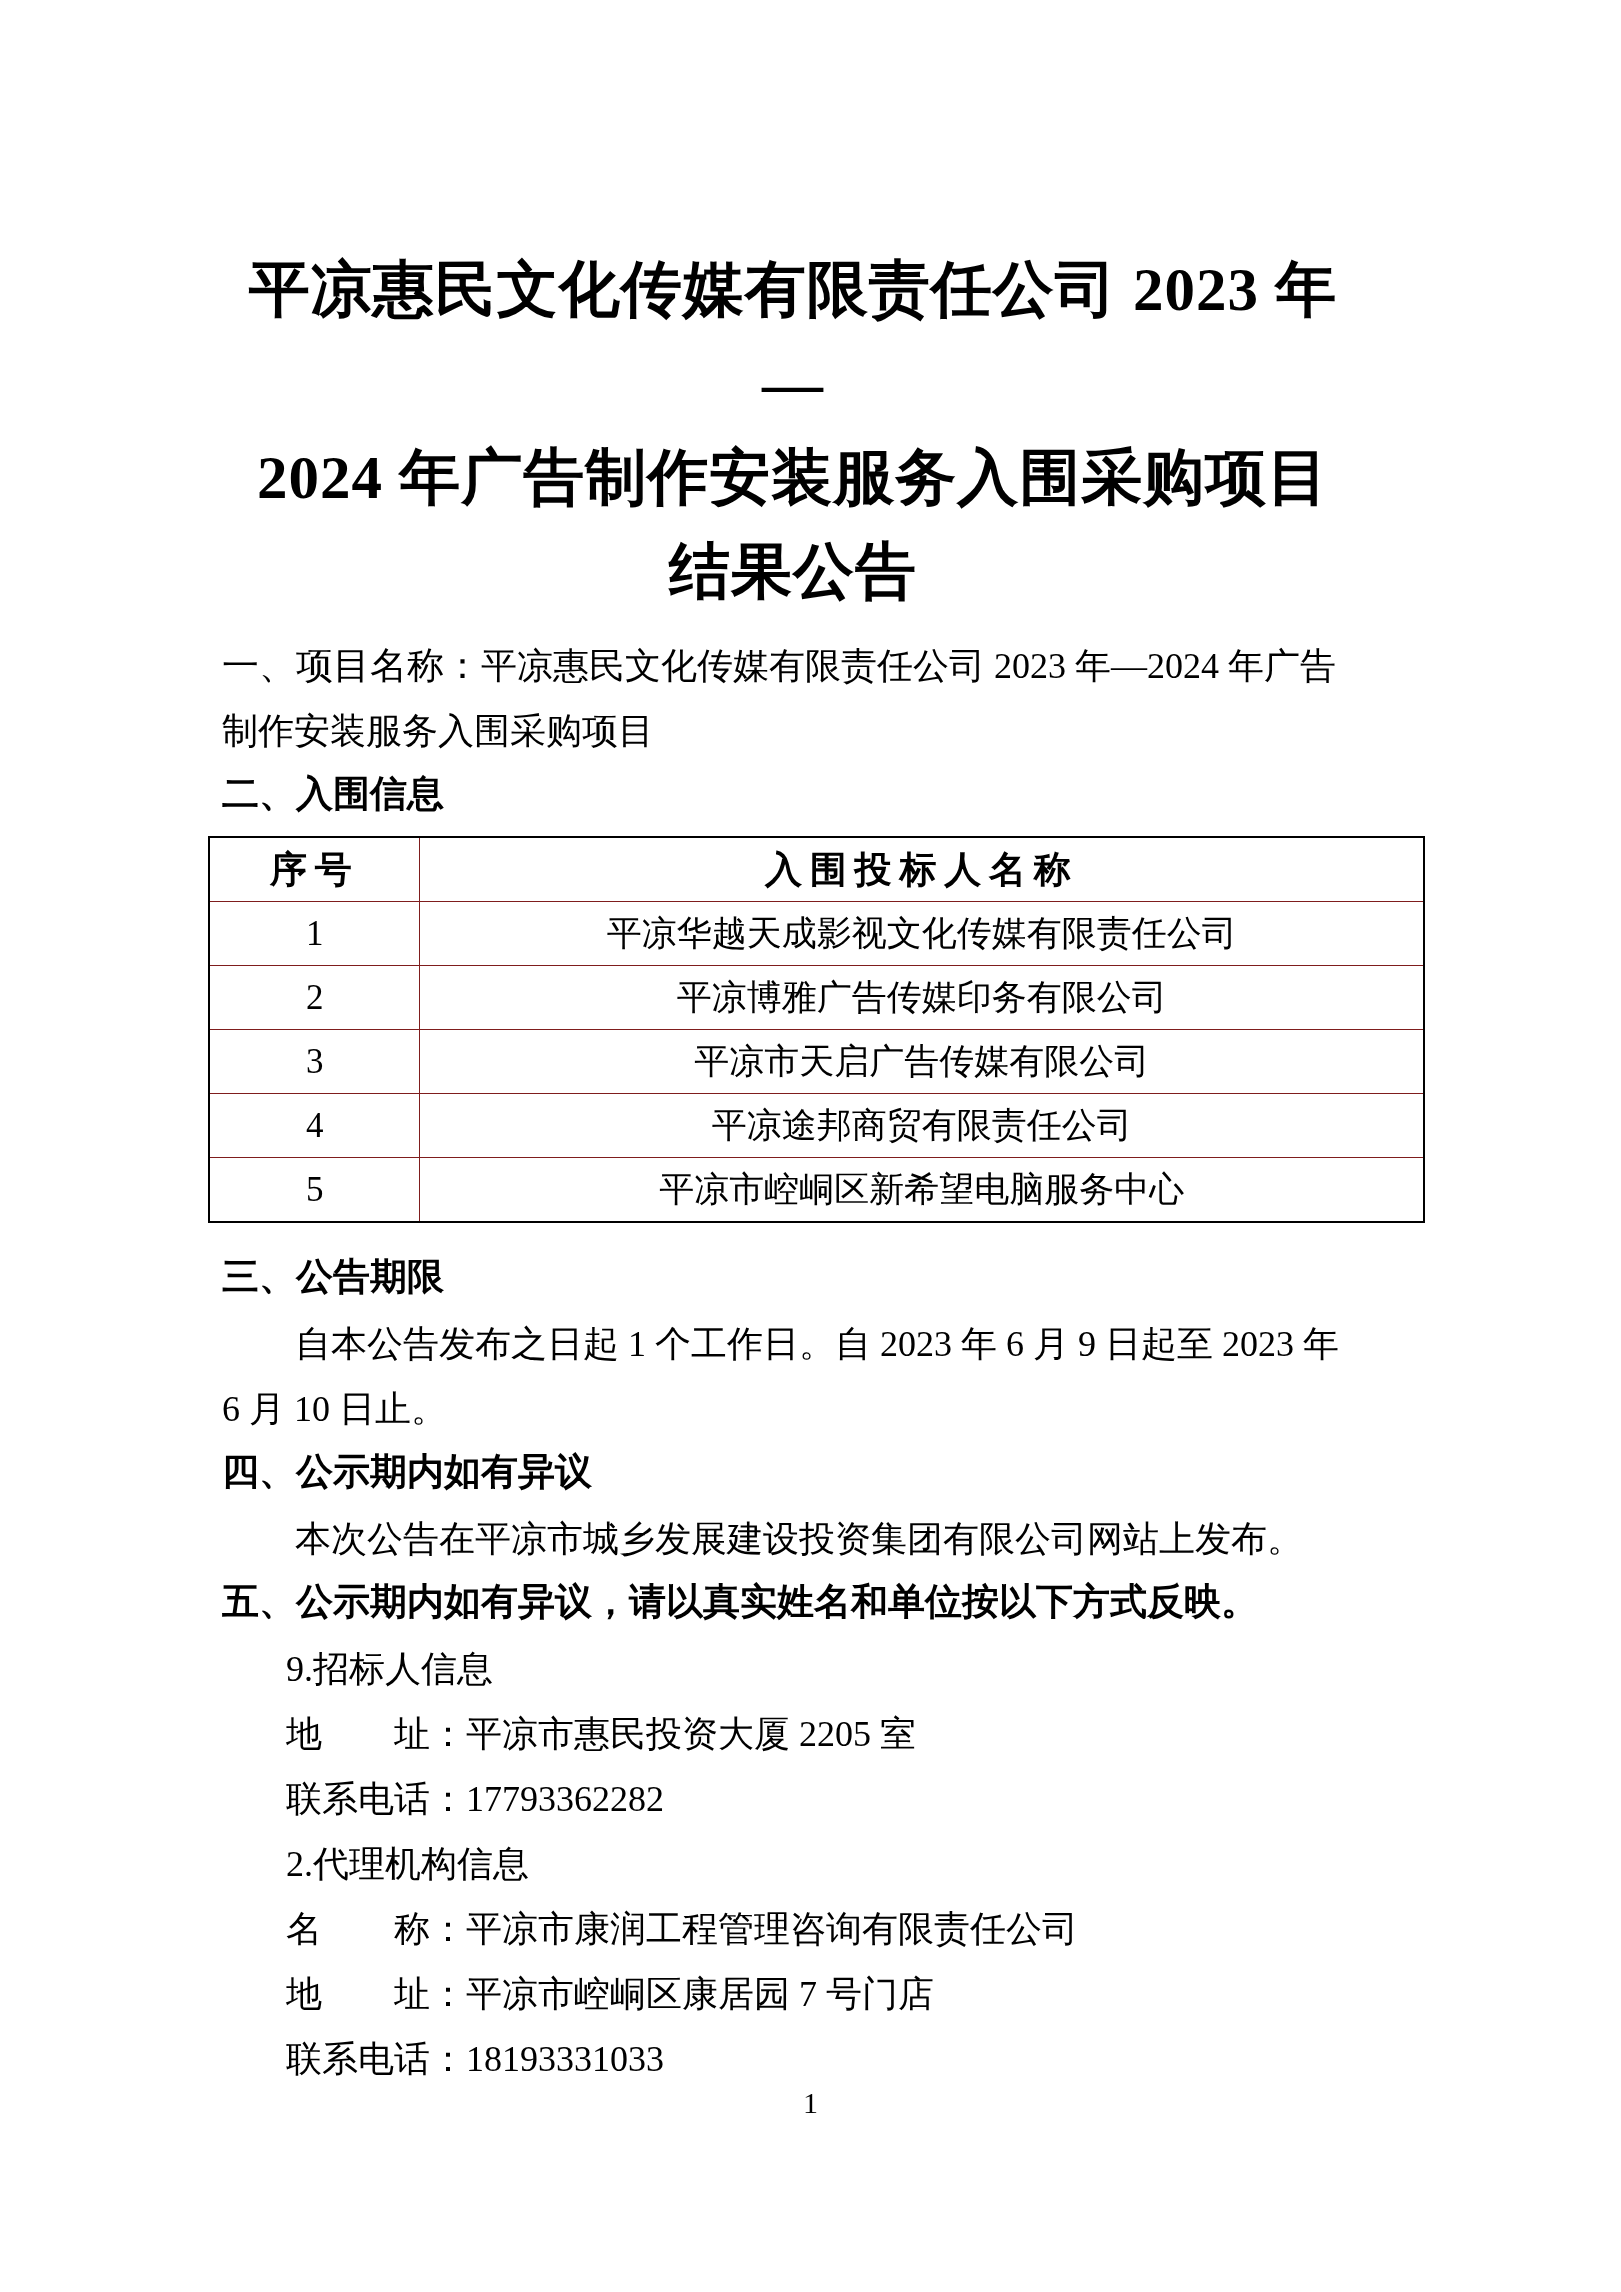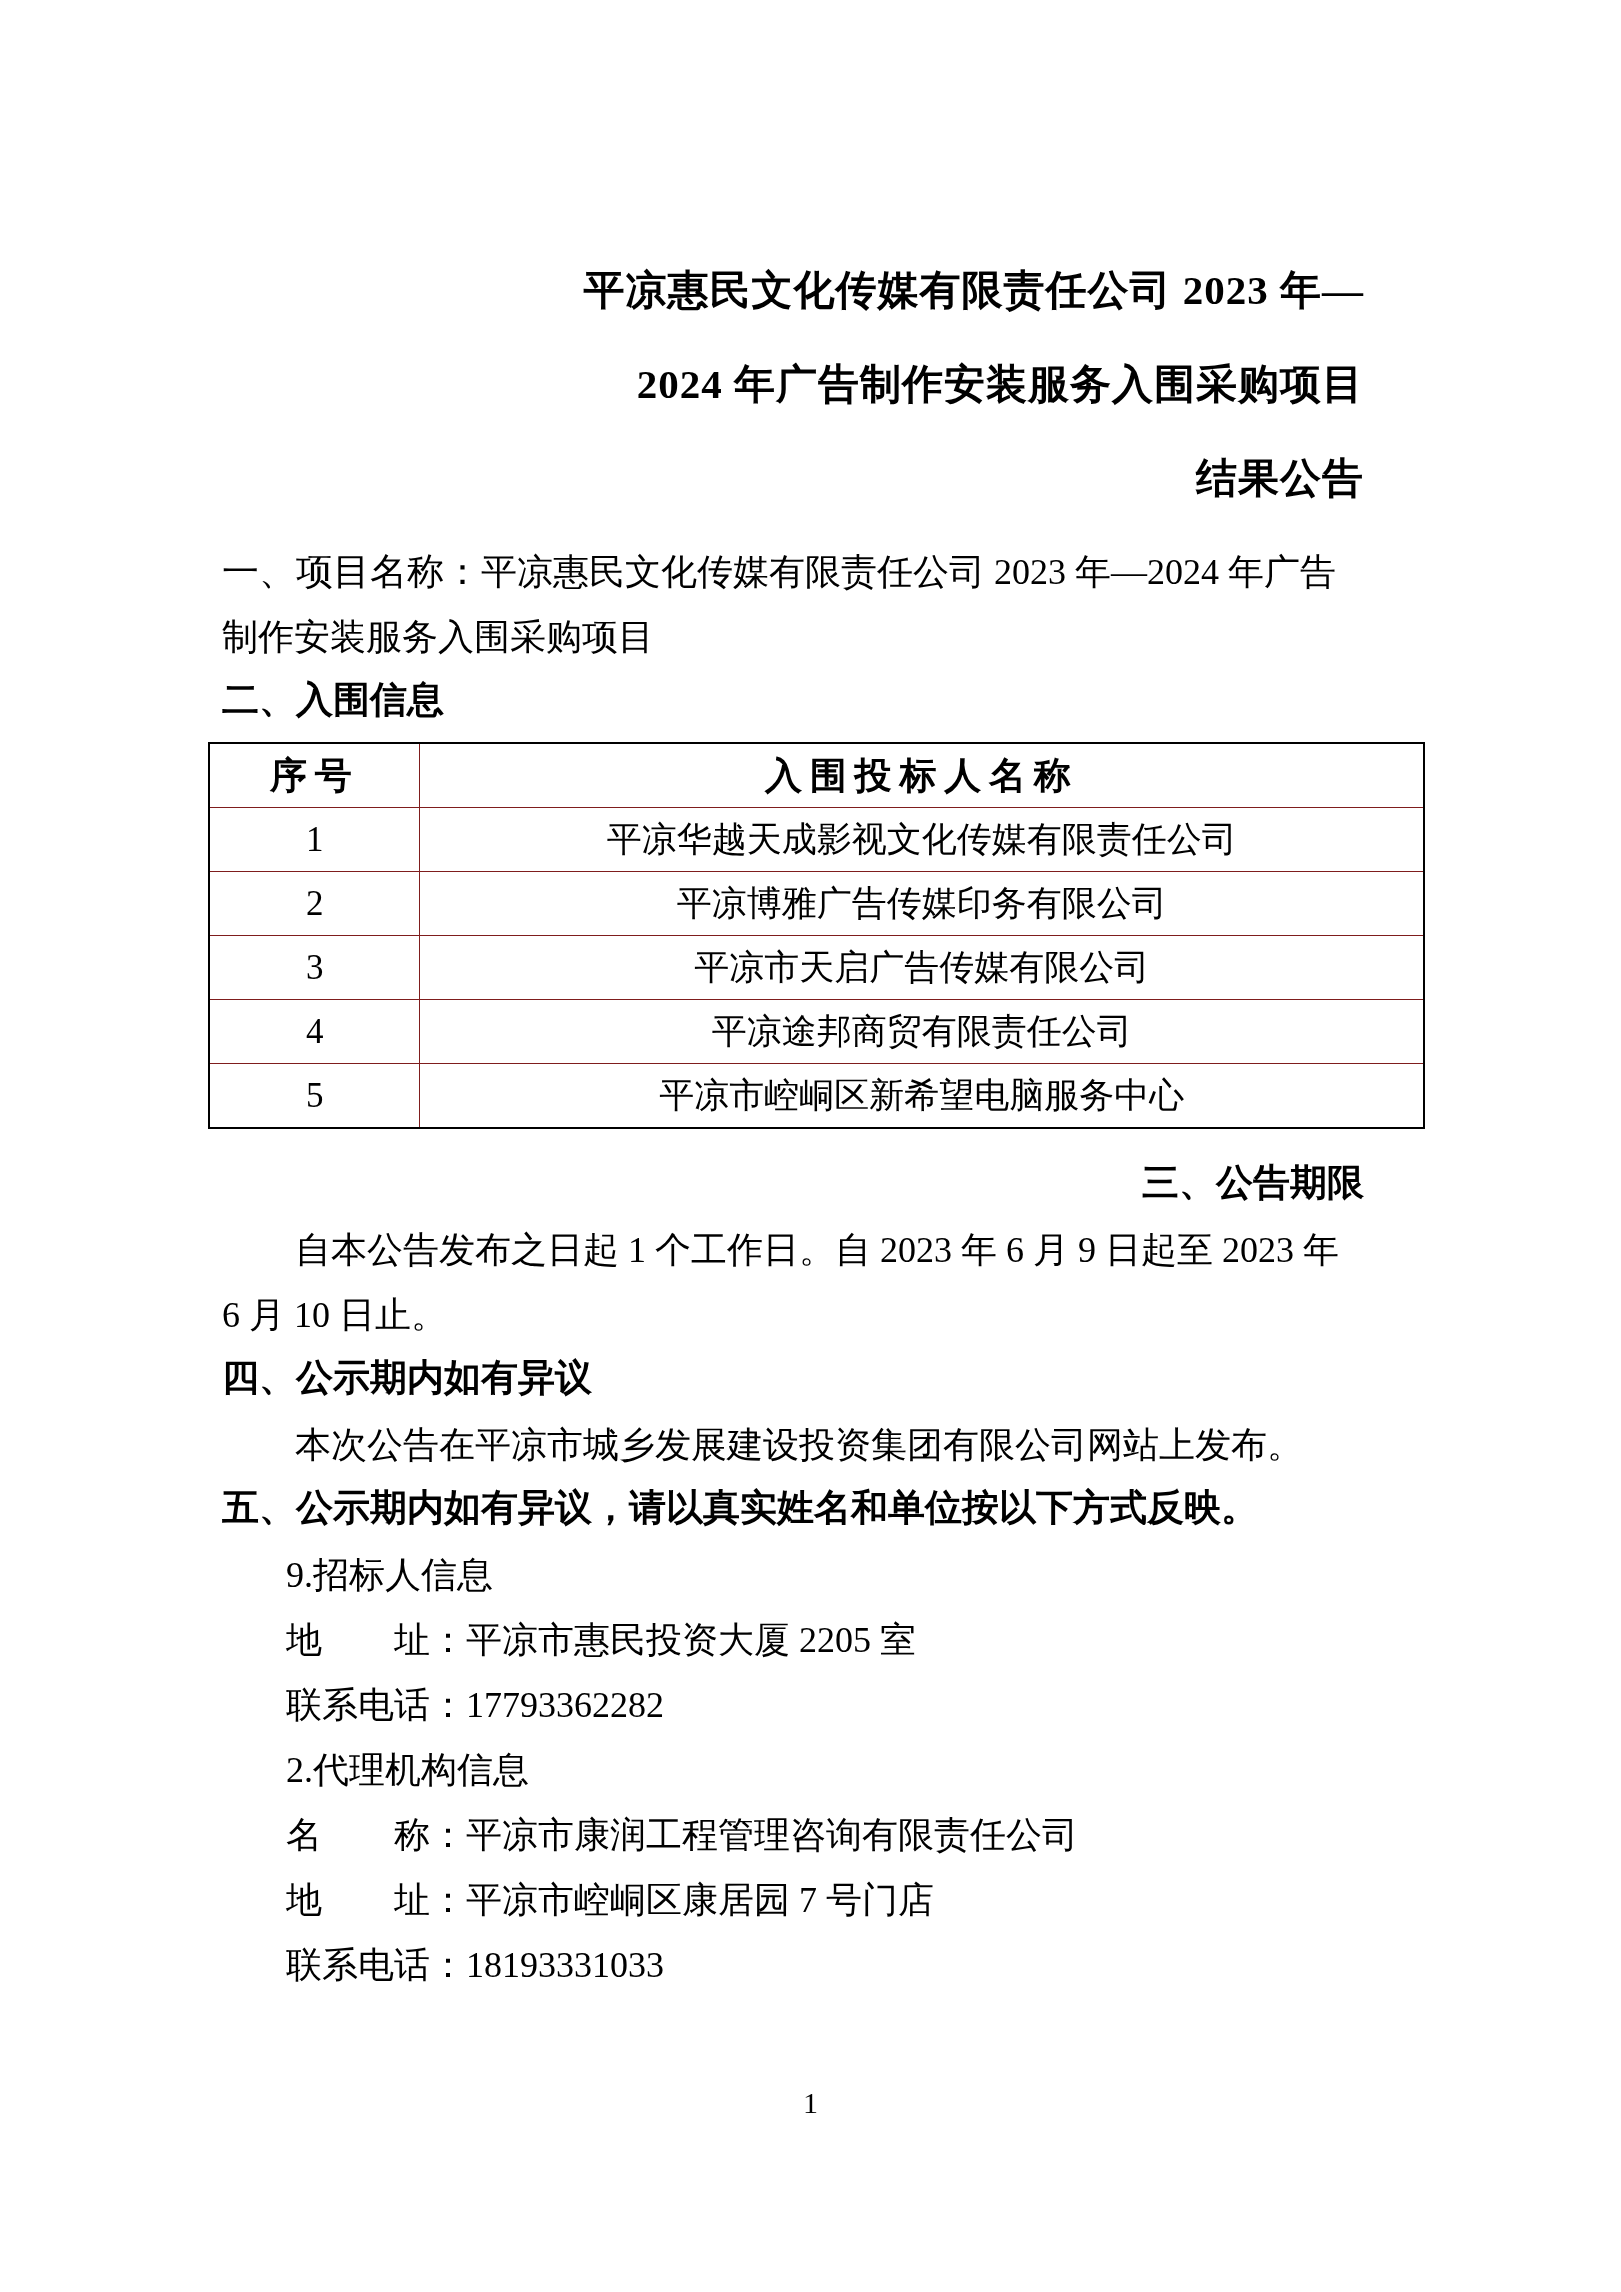--- a/index.html
+++ b/index.html
@@ -8,24 +8,24 @@
     width:1621px;height:2293px;
     box-sizing:border-box;
     background:#ffffff;
     color:#000;
     padding:243px 257px 0 222px;
     font-family:"Liberation Serif","DejaVu Serif",serif;
     overflow:hidden;
   }
   .doc-title{
     margin:0 0 13.7px 0;
-    font-size:41px;
+    font-size:61px;
     line-height:94px;
     font-weight:bold;
-    text-align:right;
+    text-align:center;
     font-family:"Liberation Serif","DejaVu Serif",serif;
     letter-spacing:1px;
   }
   .doc-title .tl{display:block;}
   .para{
     margin:0;
     font-size:36px;
     line-height:65px;
     font-family:"Liberation Serif","DejaVu Serif",serif;
   }
@@ -35,21 +35,21 @@
     font-size:37px;
     line-height:65px;
     font-weight:bold;
     font-family:Liberation Mono, monospace;
   }
   .hd-inline{
     font-weight:normal;
     font-family:"Liberation Sans","DejaVu Sans",sans-serif;
     font-size:37px;
   }
-  .mt3{margin-top:23.5px;text-align:right;}
+  .mt3{margin-top:23.5px;}
   table.shortlist{
     width:1217px;
     margin:7.8px 0 0 -13.7px;
     border-collapse:collapse;
     table-layout:fixed;
     border:2.9px solid #000;
   }
   table.shortlist th,
   table.shortlist td{
     border:1px solid #7f1d1d;

